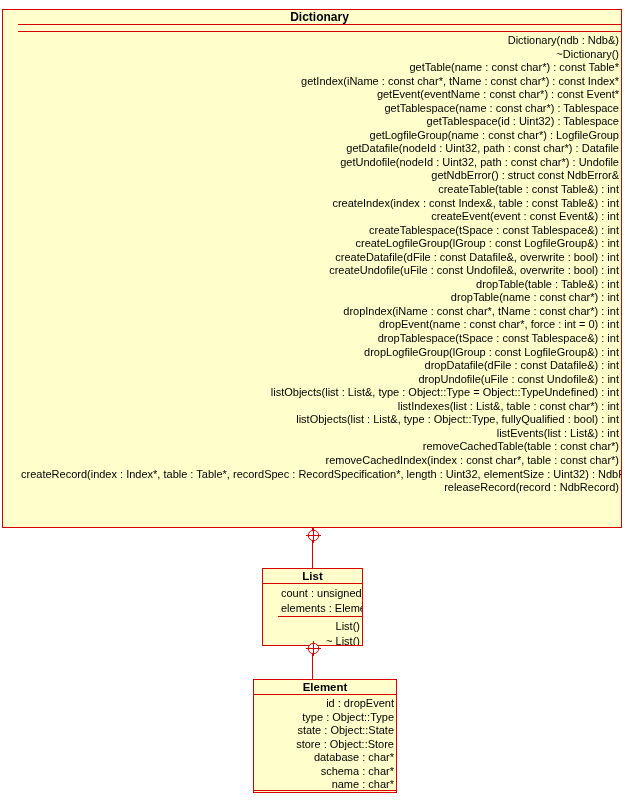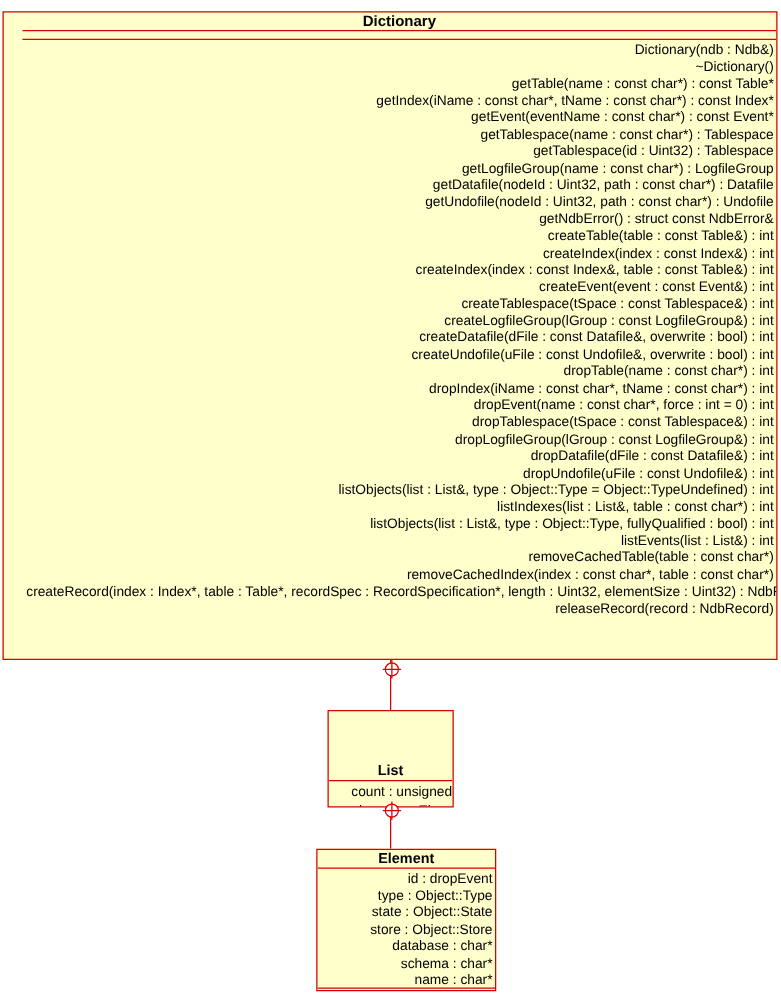--- a/index.html
+++ b/index.html
@@ -42,21 +42,21 @@
     font-size:11px;
     line-height:13.55px;
     padding:0 2px 0 3px;
     white-space:nowrap;
   }
   
   #box-dictionary{left:2px;top:9px;width:620px;height:519px;padding-left:15px;}
   #box-dictionary .attrs{height:7px;}
   
   #box-list{left:262px;top:568px;width:101px;height:78px;}
-  #box-list .uml-title{font-size:11.5px;margin-top:41px;}
+  #box-list .uml-title{font-size:11.5px;}
   #box-list .row{line-height:14.5px;}
   #box-list .attrs{height:33px;margin-left:15px;}
   
   #box-element{left:253px;top:679px;width:144px;height:114px;}
   #box-element .uml-title{font-size:11.5px;}
   #box-element .row{line-height:13.5px;}
   #box-element .attrs{height:96px;}
   #box-element .methods-empty{height:3px;}
 
   .connector{
@@ -87,27 +87,27 @@
         <div class="row">getTable(name : const char*) : const Table*</div>
         <div class="row">getIndex(iName : const char*, tName : const char*) : const Index*</div>
         <div class="row">getEvent(eventName : const char*) : const Event*</div>
         <div class="row">getTablespace(name : const char*) : Tablespace</div>
         <div class="row">getTablespace(id : Uint32) : Tablespace</div>
         <div class="row">getLogfileGroup(name : const char*) : LogfileGroup</div>
         <div class="row">getDatafile(nodeId : Uint32, path : const char*) : Datafile</div>
         <div class="row">getUndofile(nodeId : Uint32, path : const char*) : Undofile</div>
         <div class="row">getNdbError() : struct const NdbError&amp;</div>
         <div class="row">createTable(table : const Table&amp;) : int</div>
-        <div class="row">createIndex(index : const Index&amp;) : int</div>
         <div class="row">createIndex(index : const Index&amp;, table : const Table&amp;) : int</div>
         <div class="row">createEvent(event : const Event&amp;) : int</div>
         <div class="row">createTablespace(tSpace : const Tablespace&amp;) : int</div>
         <div class="row">createLogfileGroup(lGroup : const LogfileGroup&amp;) : int</div>
         <div class="row">createDatafile(dFile : const Datafile&amp;, overwrite : bool) : int</div>
         <div class="row">createUndofile(uFile : const Undofile&amp;, overwrite : bool) : int</div>
+        <div class="row">dropTable(table : Table&amp;) : int</div>
         <div class="row">dropTable(name : const char*) : int</div>
         <div class="row">dropIndex(iName : const char*, tName : const char*) : int</div>
         <div class="row">dropEvent(name : const char*, force : int = 0) : int</div>
         <div class="row">dropTablespace(tSpace : const Tablespace&amp;) : int</div>
         <div class="row">dropLogfileGroup(lGroup : const LogfileGroup&amp;) : int</div>
         <div class="row">dropDatafile(dFile : const Datafile&amp;) : int</div>
         <div class="row">dropUndofile(uFile : const Undofile&amp;) : int</div>
         <div class="row">listObjects(list : List&amp;, type : Object::Type = Object::TypeUndefined) : int</div>
         <div class="row">listIndexes(list : List&amp;, table : const char*) : int</div>
         <div class="row">listObjects(list : List&amp;, type : Object::Type, fullyQualified : bool) : int</div>

